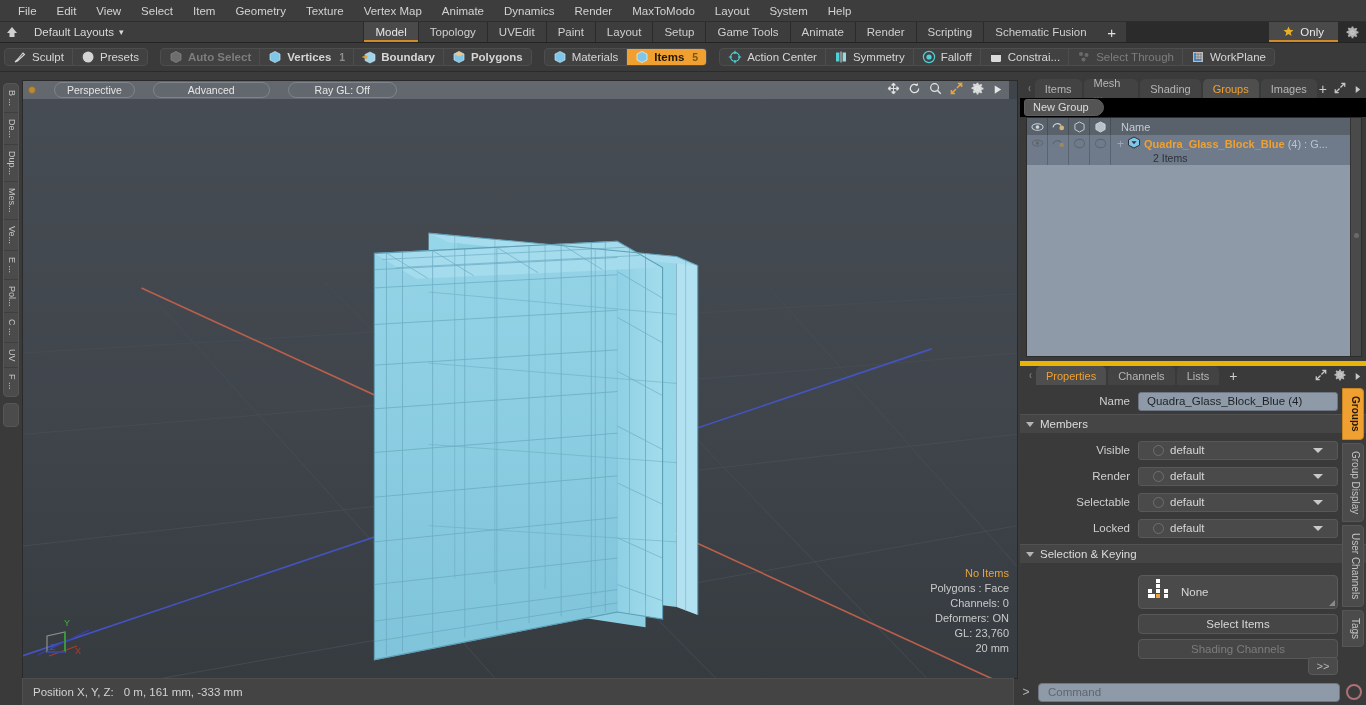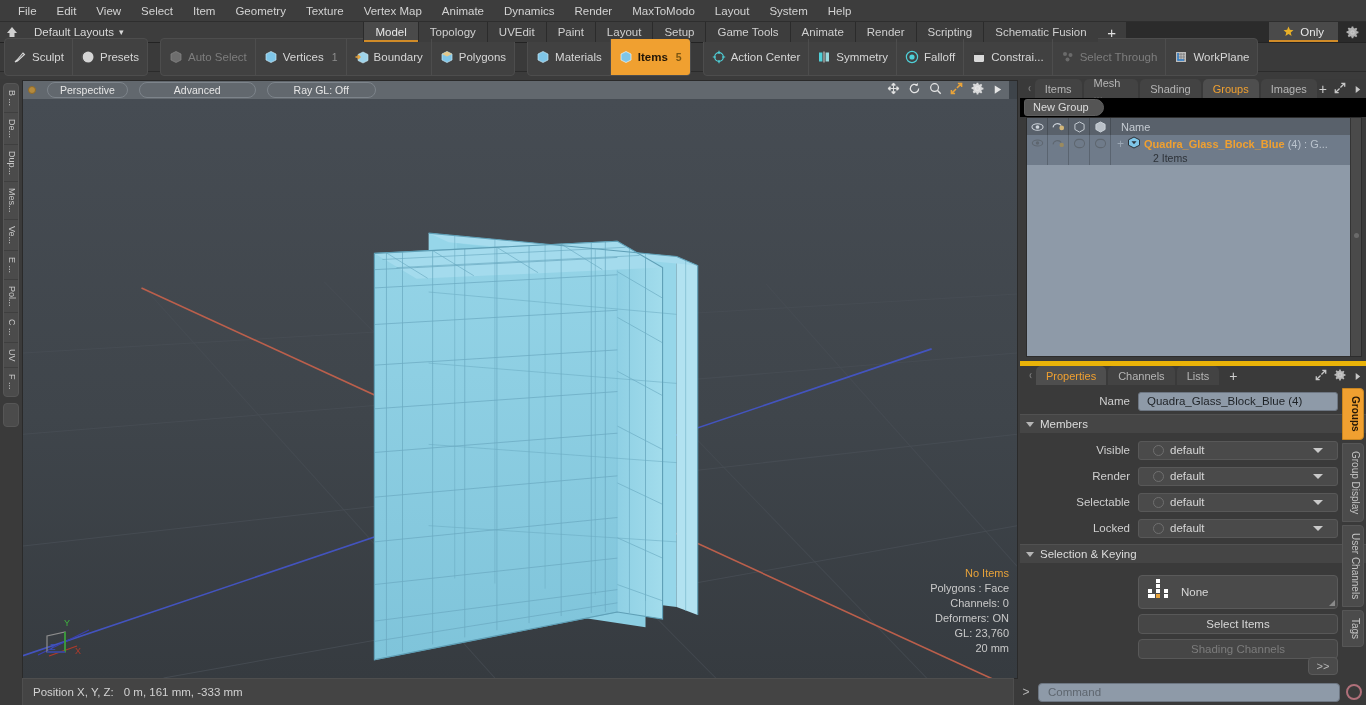--- a/index.html
+++ b/index.html
@@ -59,21 +59,21 @@
   }
   .lb-only::after { content:''; position:absolute; left:0; right:0; bottom:0; height:2px; background:#d08b28; }
   .lb-gear { width:28px; display:flex; align-items:center; justify-content:center; background:#2b2b2b; }
 
   
   .toolbar {
     height: 29px; background: #3a3a3a; display:flex; align-items:center;
     padding: 0 4px; gap:6px; border-bottom:1px solid #2b2b2b;
   }
   .tgroup {
-    display:flex; align-items:stretch; height:38px;
+    display:flex; align-items:stretch; height:18px;
     background:#414141; border:1px solid #4d4d4d; border-radius:4px; overflow:hidden;
   }
   .tbtn {
     display:flex; align-items:center; gap:5px; padding: 0 8px;
     font-size:11.5px; color:#d6d6d6; white-space:nowrap;
     border-right:1px solid #4d4d4d; position:relative;
   }
   .tbtn:last-child { border-right:none; }
   .tbtn.dim { color:#7d7d7d; }
   .tbtn.hl { background:#f0a030; color:#201508; font-weight:bold; }
@@ -105,21 +105,21 @@
   }
 
   
   .viewwrap { flex:1; display:flex; flex-direction:column; min-width:0; padding:1px 2px 0 0;}
   .vp {
     position:relative; flex:1; background:#3e444a; border:1px solid #2a2a2a;
     overflow:hidden;
   }
   .vp-header {
     position:absolute; left:0; top:0; right:8px; height:18px;
-    background:#62686e; display:flex; align-items:center; gap:11px; padding-left:5px; z-index:5;
+    background:#62686e; display:flex; align-items:center; gap:18px; padding-left:5px; z-index:5;
   }
   .vp-dot { width:8px; height:8px; border-radius:50%; background:#b58a3c; border:1px solid #8e6a2a;}
   .vp-pill {
     font-size:10.5px; color:#e6e6e6; padding:1px 12px; border:1px solid #7d848b;
     border-radius:9px; line-height:12px; white-space:nowrap;
   }
   .vp-icons { position:absolute; right:6px; top:0; height:18px; display:flex; align-items:center; gap:8px; }
   .vp-canvas { position:absolute; inset:18px 0 0 0; }
   .vp-info {
     position:absolute; right:8px; bottom:22px; text-align:right;
@@ -307,21 +307,21 @@
         <span class="ico">
           <svg width="14" height="14" viewBox="0 0 14 14">
               <circle cx="7" cy="7" r="5.5" fill="#d5d5d5"></circle>
               <path d="M7 1.5a5.5 5.5 0 000 11 5.5 5.5 0 01-3-11z" fill="#4a4a4a"></path>
             </svg>
         </span>
         <span>Presets</span>
       </div>
     </div>
 
-    <div class="tgroup" style="margin-left:6px;">
+    <div class="tgroup" style="margin-left:6px;font-weight:bold;">
       <div class="tbtn dim">
         <span class="ico">
           <svg width="14" height="14" viewBox="0 0 14 14">
               <path d="M7 1.5 L12 4 v6 L7 12.5 L2 10 V4 Z" fill="#6e6e6e" stroke="#8a8a8a" stroke-width=".7"></path>
             </svg>
         </span>
         <span>Auto Select</span>
       </div>
       <div class="tbtn">
         <span class="ico">

